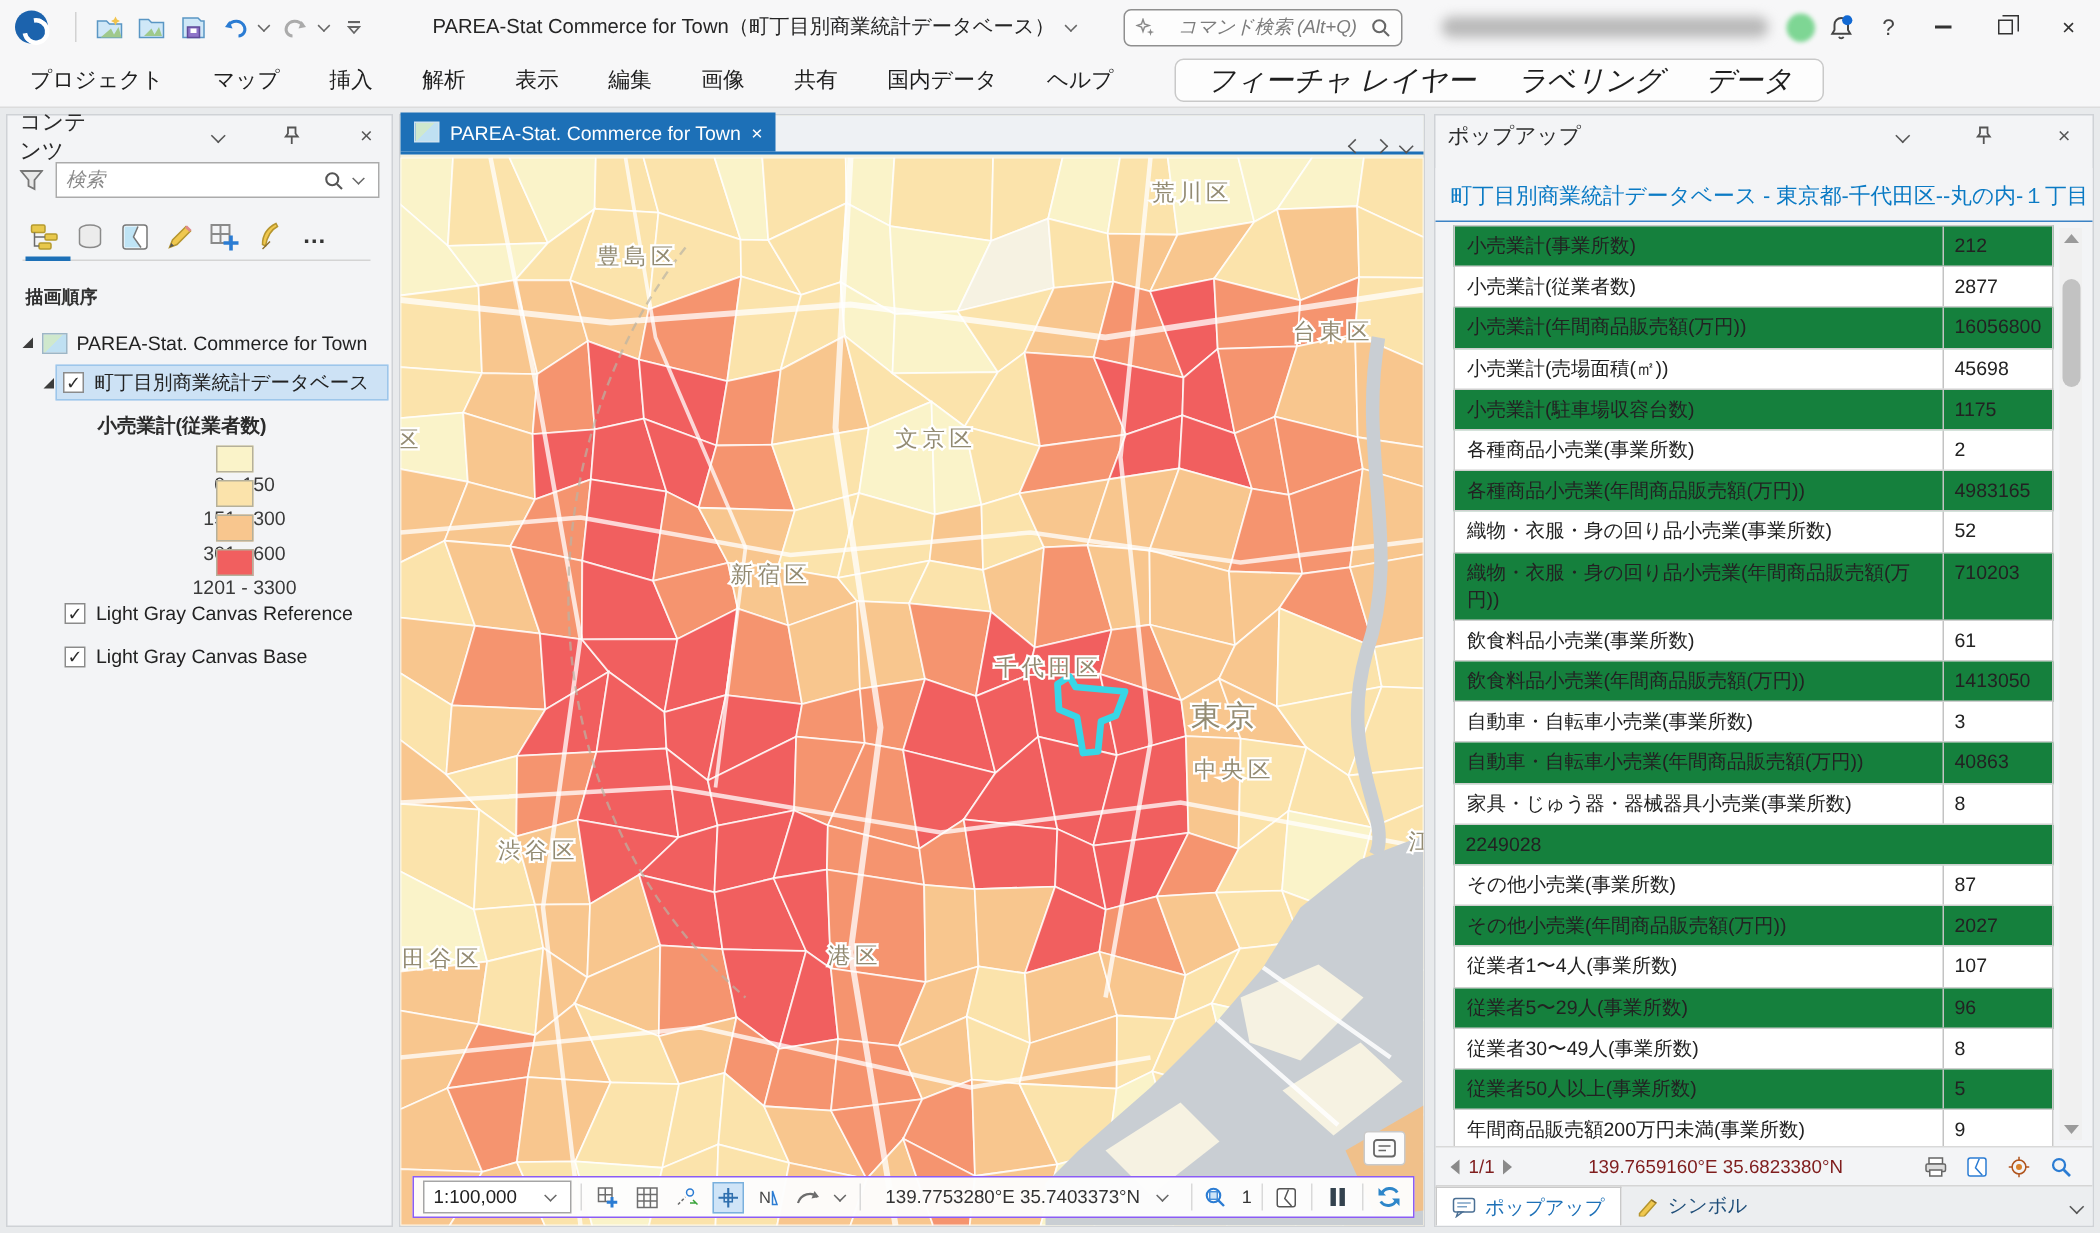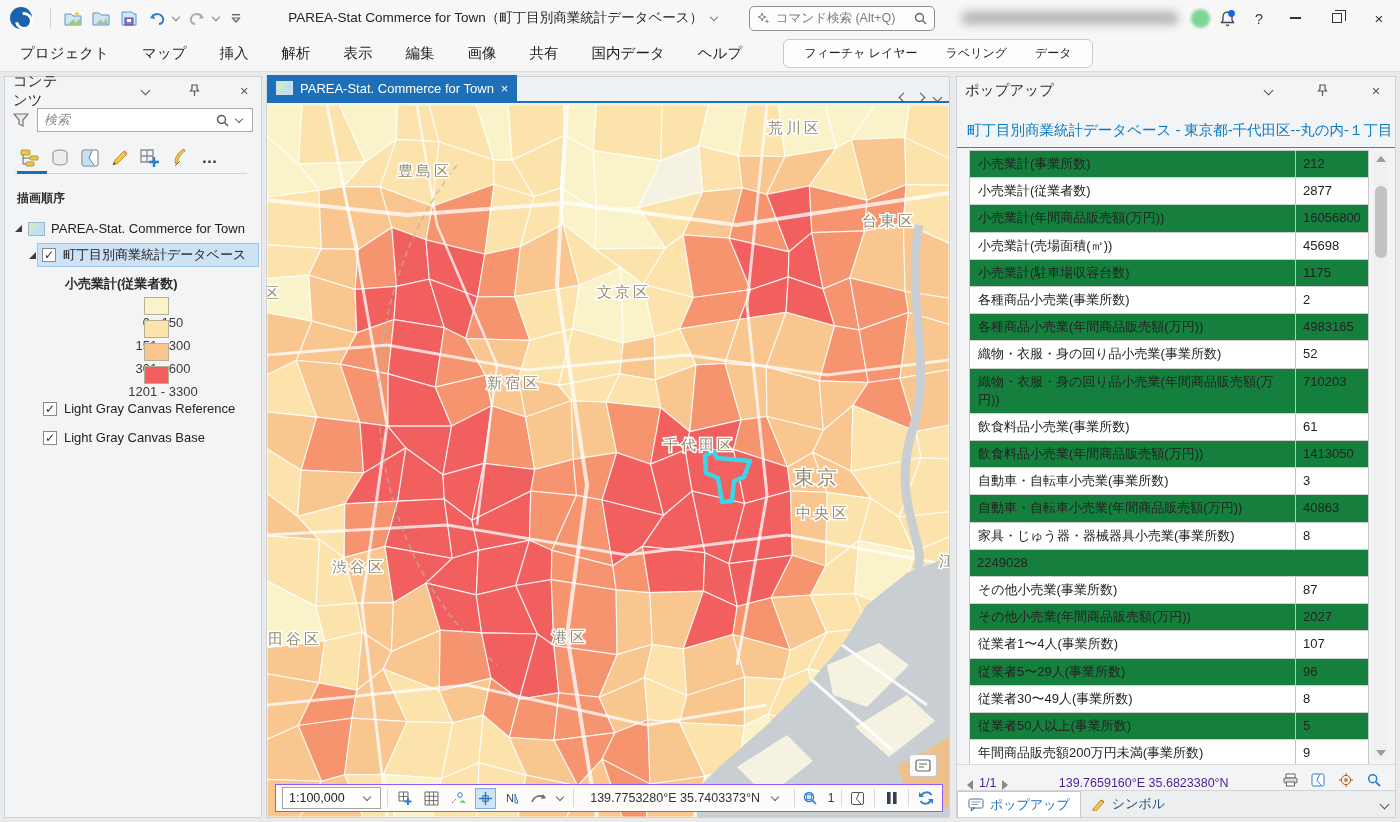--- a/index.html
+++ b/index.html
@@ -8,38 +8,38 @@
 
   
   .titlebar{position:absolute;left:0;top:0;width:1400px;height:36px;background:#f7f7f8;display:flex;align-items:center;}
   .applogo{width:22px;height:22px;border-radius:50%;background:#1c63ad;margin:0 10px 0 10px;position:relative;flex:none;}
   .applogo::after{content:"";position:absolute;left:5px;top:5px;width:12px;height:12px;border-radius:50%;border:3px solid #fff;border-left-color:transparent;transform:rotate(35deg);}
   .qdiv{width:1px;height:20px;background:#d2d2d2;margin:0 8px;}
   .qbtn{width:28px;height:26px;display:flex;align-items:center;justify-content:center;border-radius:3px;flex:none;}
   .tinychev{display:inline-block;width:6px;height:6px;border-right:1.4px solid #666;border-bottom:1.4px solid #666;transform:rotate(45deg);margin:0 4px 2px 2px;}
   .wintitle{font-size:13.5px;color:#252525;margin-left:38px;white-space:nowrap;}
   .cmdsearch{width:198px;height:25px;border:1px solid #8f8f8f;border-radius:5px;background:#fdfdfd;display:flex;align-items:center;padding:0 7px;margin-left:28px;}
-  .cmdsearch .ph{color:#7c7c7c;font-size:12.5px;flex:1;margin-left:6px;white-space:nowrap;}
+  .cmdsearch .ph{font-style:italic;color:#7c7c7c;font-size:12.5px;flex:1;margin-left:6px;white-space:nowrap;text-align:center;}
   .acct{display:flex;align-items:center;margin-left:26px;}
   .acct .blur1{width:218px;height:14px;border-radius:7px;background:#b9b9b9;filter:blur(4px);}
   .acct .avatar{width:19px;height:19px;border-radius:50%;background:#7ed694;margin-left:12px;filter:blur(1.5px);}
   .winbtns{display:flex;align-items:center;margin-left:auto;}
   .winbtn{width:42px;height:34px;display:flex;align-items:center;justify-content:center;color:#333;}
   .bellwrap{position:relative;width:34px;height:34px;display:flex;align-items:center;justify-content:center;}
   .helpq{font-size:15px;color:#444;width:30px;text-align:center;}
   .minbar{width:11px;height:1.6px;background:#333;}
   .restore{width:10px;height:10px;border:1.2px solid #333;position:relative;background:#f7f7f8;}
   .restore::before{content:"";position:absolute;left:2px;top:-4px;width:10px;height:10px;border:1.2px solid #333;border-bottom:none;border-left:none;}
   .closex{font-size:15px;color:#333;}
 
   
   .ribbon{position:absolute;left:0;top:36px;width:1400px;height:36px;background:#f7f7f8;border-bottom:1px solid #dcdcdc;display:flex;align-items:center;}
   .rtab{font-size:14.5px;color:#1e1e1e;padding:6px 13px;margin-left:7px;white-space:nowrap;}
   .ctxgroup{display:flex;align-items:center;border:1px solid #c9c9c9;border-radius:6px;background:#fdfdfd;height:29px;margin-left:28px;padding:0 6px;}
-  .ctxtab{font-size:12px;padding:4px 14px;white-space:nowrap;}
+  .ctxtab{font-size:19px;padding:4px 14px;white-space:nowrap;font-style:italic;}
 
   
   .panel{position:absolute;background:#f3f4f6;border:1px solid #cfd2d6;}
   .phead{height:27px;display:flex;align-items:center;padding:0 8px;font-size:14.5px;color:#2b2b2b;gap:32px;}
   .phead .sp{flex:1;}
   .hicon{width:22px;height:20px;display:flex;align-items:center;justify-content:center;color:#555;}
 
   
   #contents{left:4px;top:76px;width:258px;height:742px;}
   .searchrow{display:flex;align-items:center;padding:4px 8px 2px 8px;}
@@ -83,21 +83,21 @@
   .prow{display:flex;border-left:1px solid #c9c9c9;border-right:1px solid #c9c9c9;border-bottom:1px solid #cfcfcf;background:#fff;font-size:13px;color:#222;}
   .prow:first-child{border-top:1px solid #c9c9c9;}
   .prow.odd{background:#15803d;}
   .pfield{flex:1;padding:4px 8px;border-right:1px solid #c3c3c3;line-height:1.4;}
   .pval{width:72px;padding:4px 7px;line-height:1.4;display:flex;align-items:flex-start;}
   .vscroll{position:absolute;right:7px;top:4px;bottom:4px;width:15px;background:#f0f0f0;}
   .varrow{position:absolute;left:0;width:15px;height:14px;display:flex;align-items:center;justify-content:center;}
   .tri-up{width:0;height:0;border-left:5px solid transparent;border-right:5px solid transparent;border-bottom:6px solid #9a9a9a;}
   .tri-dn{width:0;height:0;border-left:5px solid transparent;border-right:5px solid transparent;border-top:6px solid #9a9a9a;}
   .vthumb{position:absolute;left:1.5px;top:34px;width:12px;height:72px;background:#c2c2c2;border-radius:6px;}
-  .pfoot{height:26px;display:flex;align-items:flex-end;padding:0 10px;gap:6px;border-top:1px solid #d9d9d9;font-size:12.5px;color:#4c1d95;}
+  .pfoot{height:26px;display:flex;align-items:center;padding:0 10px;gap:6px;border-top:1px solid #d9d9d9;font-size:12.5px;color:#7f1d1d;}
   .pgtri-l{width:0;height:0;border-top:5px solid transparent;border-bottom:5px solid transparent;border-right:6px solid #8a8a8a;}
   .pgtri-r{width:0;height:0;border-top:5px solid transparent;border-bottom:5px solid transparent;border-left:6px solid #8a8a8a;}
   .pfoot .coords{flex:1;text-align:center;white-space:nowrap;}
   .ptabs{height:27px;display:flex;align-items:flex-end;background:#eceef0;border-top:1px solid #d5d5d5;}
   .ptab{height:26px;display:flex;align-items:center;gap:6px;font-size:13px;padding:0 10px;color:#1f4e79;}
   .ptab.active{background:#fff;border:1px solid #c9c9c9;border-bottom:none;color:#1d70b7;}
   .ptabs .sp{flex:1;}
 
   .chev{display:inline-block;width:7px;height:7px;border-right:1.6px solid #555;border-bottom:1.6px solid #555;transform:rotate(45deg);}
   .chev.l{transform:rotate(135deg);} .chev.r{transform:rotate(-45deg);}

